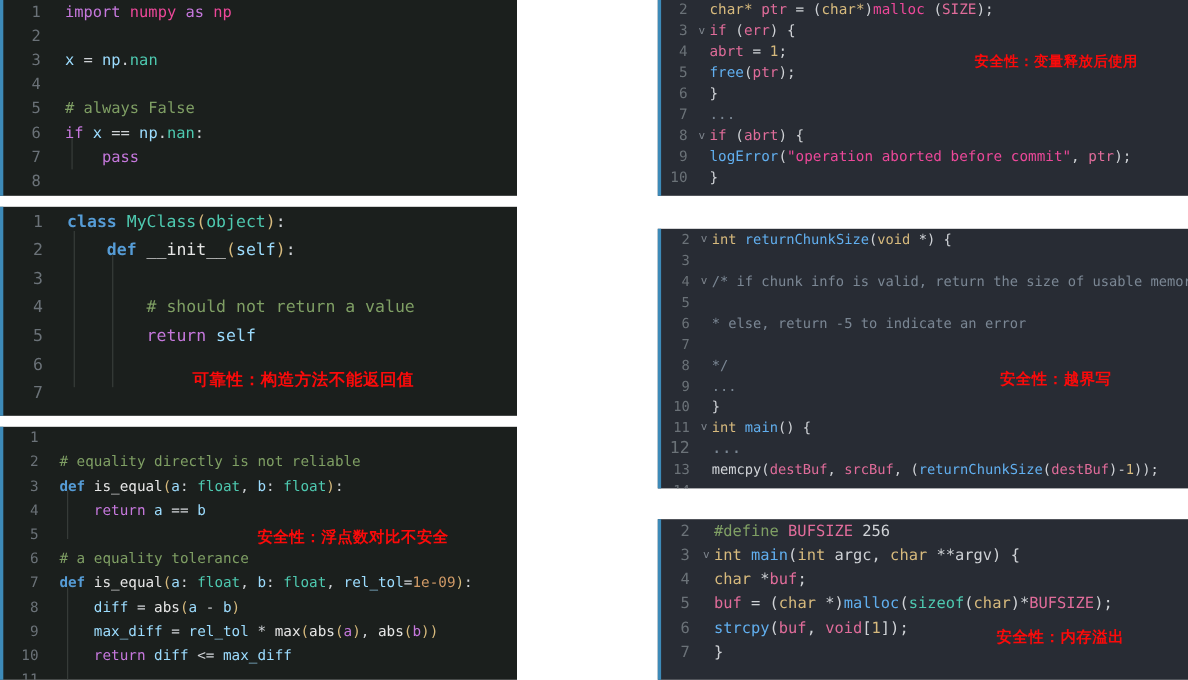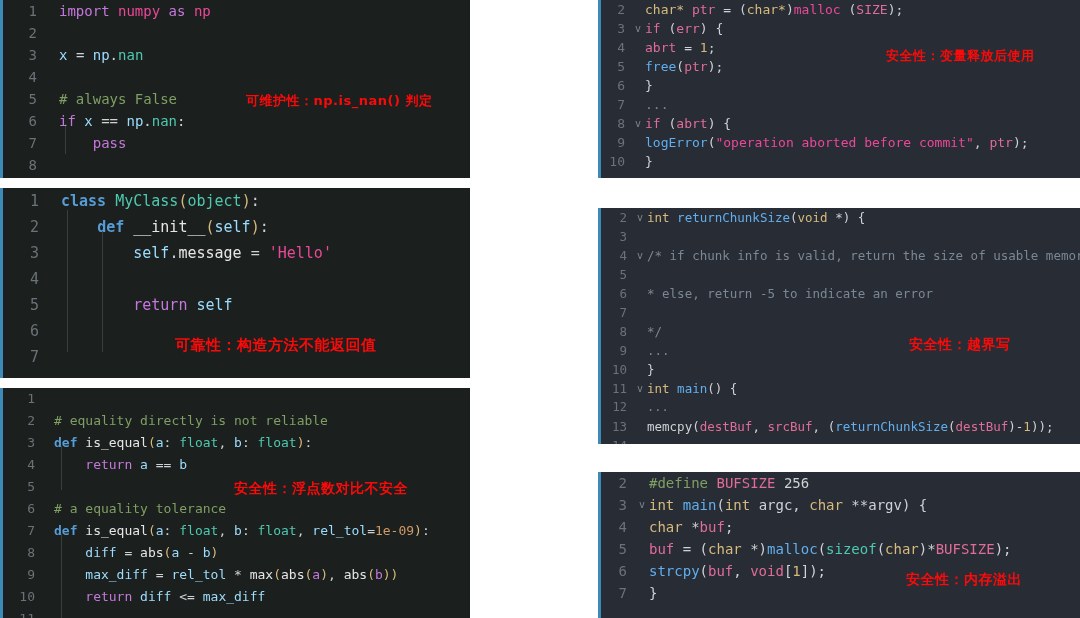--- a/index.html
+++ b/index.html
@@ -112,44 +112,43 @@
     <div class="code-line" style="height:22px;font-size:14px;line-height:22px;">
       <span class="gutter" style="width:34px;padding-right:10px;">7</span>
       <span class="fold" style="width:12px;"></span>
       <span class="codetext">    <span class="kw2">pass</span></span>
     </div>
     <div class="code-line" style="height:22px;font-size:14px;line-height:22px;">
       <span class="gutter" style="width:34px;padding-right:10px;">8</span>
       <span class="fold" style="width:12px;"></span>
       <span class="codetext"> </span>
     </div>
-    <div class="annot" style="left:243px;top:92px;font-size:13px;">可维护性：np.is_nan() 判定</div>
   </div>
 
   <div class="panel dark" style="left:0px;top:188px;width:470px;height:190px;">
     <div class="indent-guide" style="left:64px;top:22px;bottom:26px;"></div>
     <div class="indent-guide" style="left:99px;top:44px;bottom:26px;"></div>
     <div class="code-line" style="height:26px;font-size:15px;line-height:26px;">
       <span class="gutter" style="width:36px;padding-right:10px;">1</span>
       <span class="fold" style="width:12px;"></span>
       <span class="codetext"><span class="k">class</span> <span class="cls">MyClass</span><span class="pun">(</span><span class="cls">object</span><span class="pun">)</span><span class="plain">:</span></span>
     </div>
     <div class="code-line" style="height:26px;font-size:15px;line-height:26px;">
       <span class="gutter" style="width:36px;padding-right:10px;">2</span>
       <span class="fold" style="width:12px;"></span>
       <span class="codetext">    <span class="k">def</span> <span class="white">__init__</span><span class="pun">(</span><span class="var">self</span><span class="pun">)</span><span class="plain">:</span></span>
     </div>
     <div class="code-line" style="height:26px;font-size:15px;line-height:26px;">
       <span class="gutter" style="width:36px;padding-right:10px;">3</span>
       <span class="fold" style="width:12px;"></span>
-      <span class="codetext">        <span class="var">self</span><span class="plain">.</span><span class="white">message</span> <span class="plain">=</span> <span class="str">'Hello'</span></span>
     </div>
     <div class="code-line" style="height:26px;font-size:15px;line-height:26px;">
       <span class="gutter" style="width:36px;padding-right:10px;">4</span>
       <span class="fold" style="width:12px;"></span>
+      <span class="codetext cmt">        # should not return a value</span>
     </div>
     <div class="code-line" style="height:26px;font-size:15px;line-height:26px;">
       <span class="gutter" style="width:36px;padding-right:10px;">5</span>
       <span class="fold" style="width:12px;"></span>
       <span class="codetext">        <span class="kw2">return</span> <span class="var">self</span></span>
     </div>
     <div class="code-line" style="height:26px;font-size:15px;line-height:26px;">
       <span class="gutter" style="width:36px;padding-right:10px;">6</span>
       <span class="fold" style="width:12px;"></span>
       <span class="codetext"> </span>
@@ -315,21 +314,21 @@
     <div class="code-line" style="height:19px;font-size:12.5px;line-height:19px;">
       <span class="gutter" style="width:26px;padding-right:6px;">10</span>
       <span class="fold" style="width:14px;"></span>
       <span class="codetext plain">}</span>
     </div>
     <div class="code-line" style="height:19px;font-size:12.5px;line-height:19px;">
       <span class="gutter" style="width:26px;padding-right:6px;">11</span>
       <span class="fold" style="width:14px;">v</span>
       <span class="codetext"><span class="pun">int</span> <span class="fn">main</span><span class="plain">() {</span></span>
     </div>
-    <div class="code-line" style="height:19px;font-size:12px;line-height:19px;">
+    <div class="code-line" style="height:19px;font-size:15px;line-height:19px;">
       <span class="gutter" style="width:26px;padding-right:6px;">12</span>
       <span class="fold" style="width:14px;"></span>
       <span class="codetext cmt2">...</span>
     </div>
     <div class="code-line" style="height:19px;font-size:12.5px;line-height:19px;">
       <span class="gutter" style="width:26px;padding-right:6px;">13</span>
       <span class="fold" style="width:14px;"></span>
       <span class="codetext"><span class="plain">memcpy(</span><span class="pink">destBuf</span><span class="plain">, </span><span class="pink">srcBuf</span><span class="plain">, (</span><span class="fn">returnChunkSize</span><span class="plain">(</span><span class="pink">destBuf</span><span class="plain">)-</span><span class="pun">1</span><span class="plain">));</span></span>
     </div>
     <div class="code-line" style="height:19px;font-size:12.5px;line-height:19px;">

